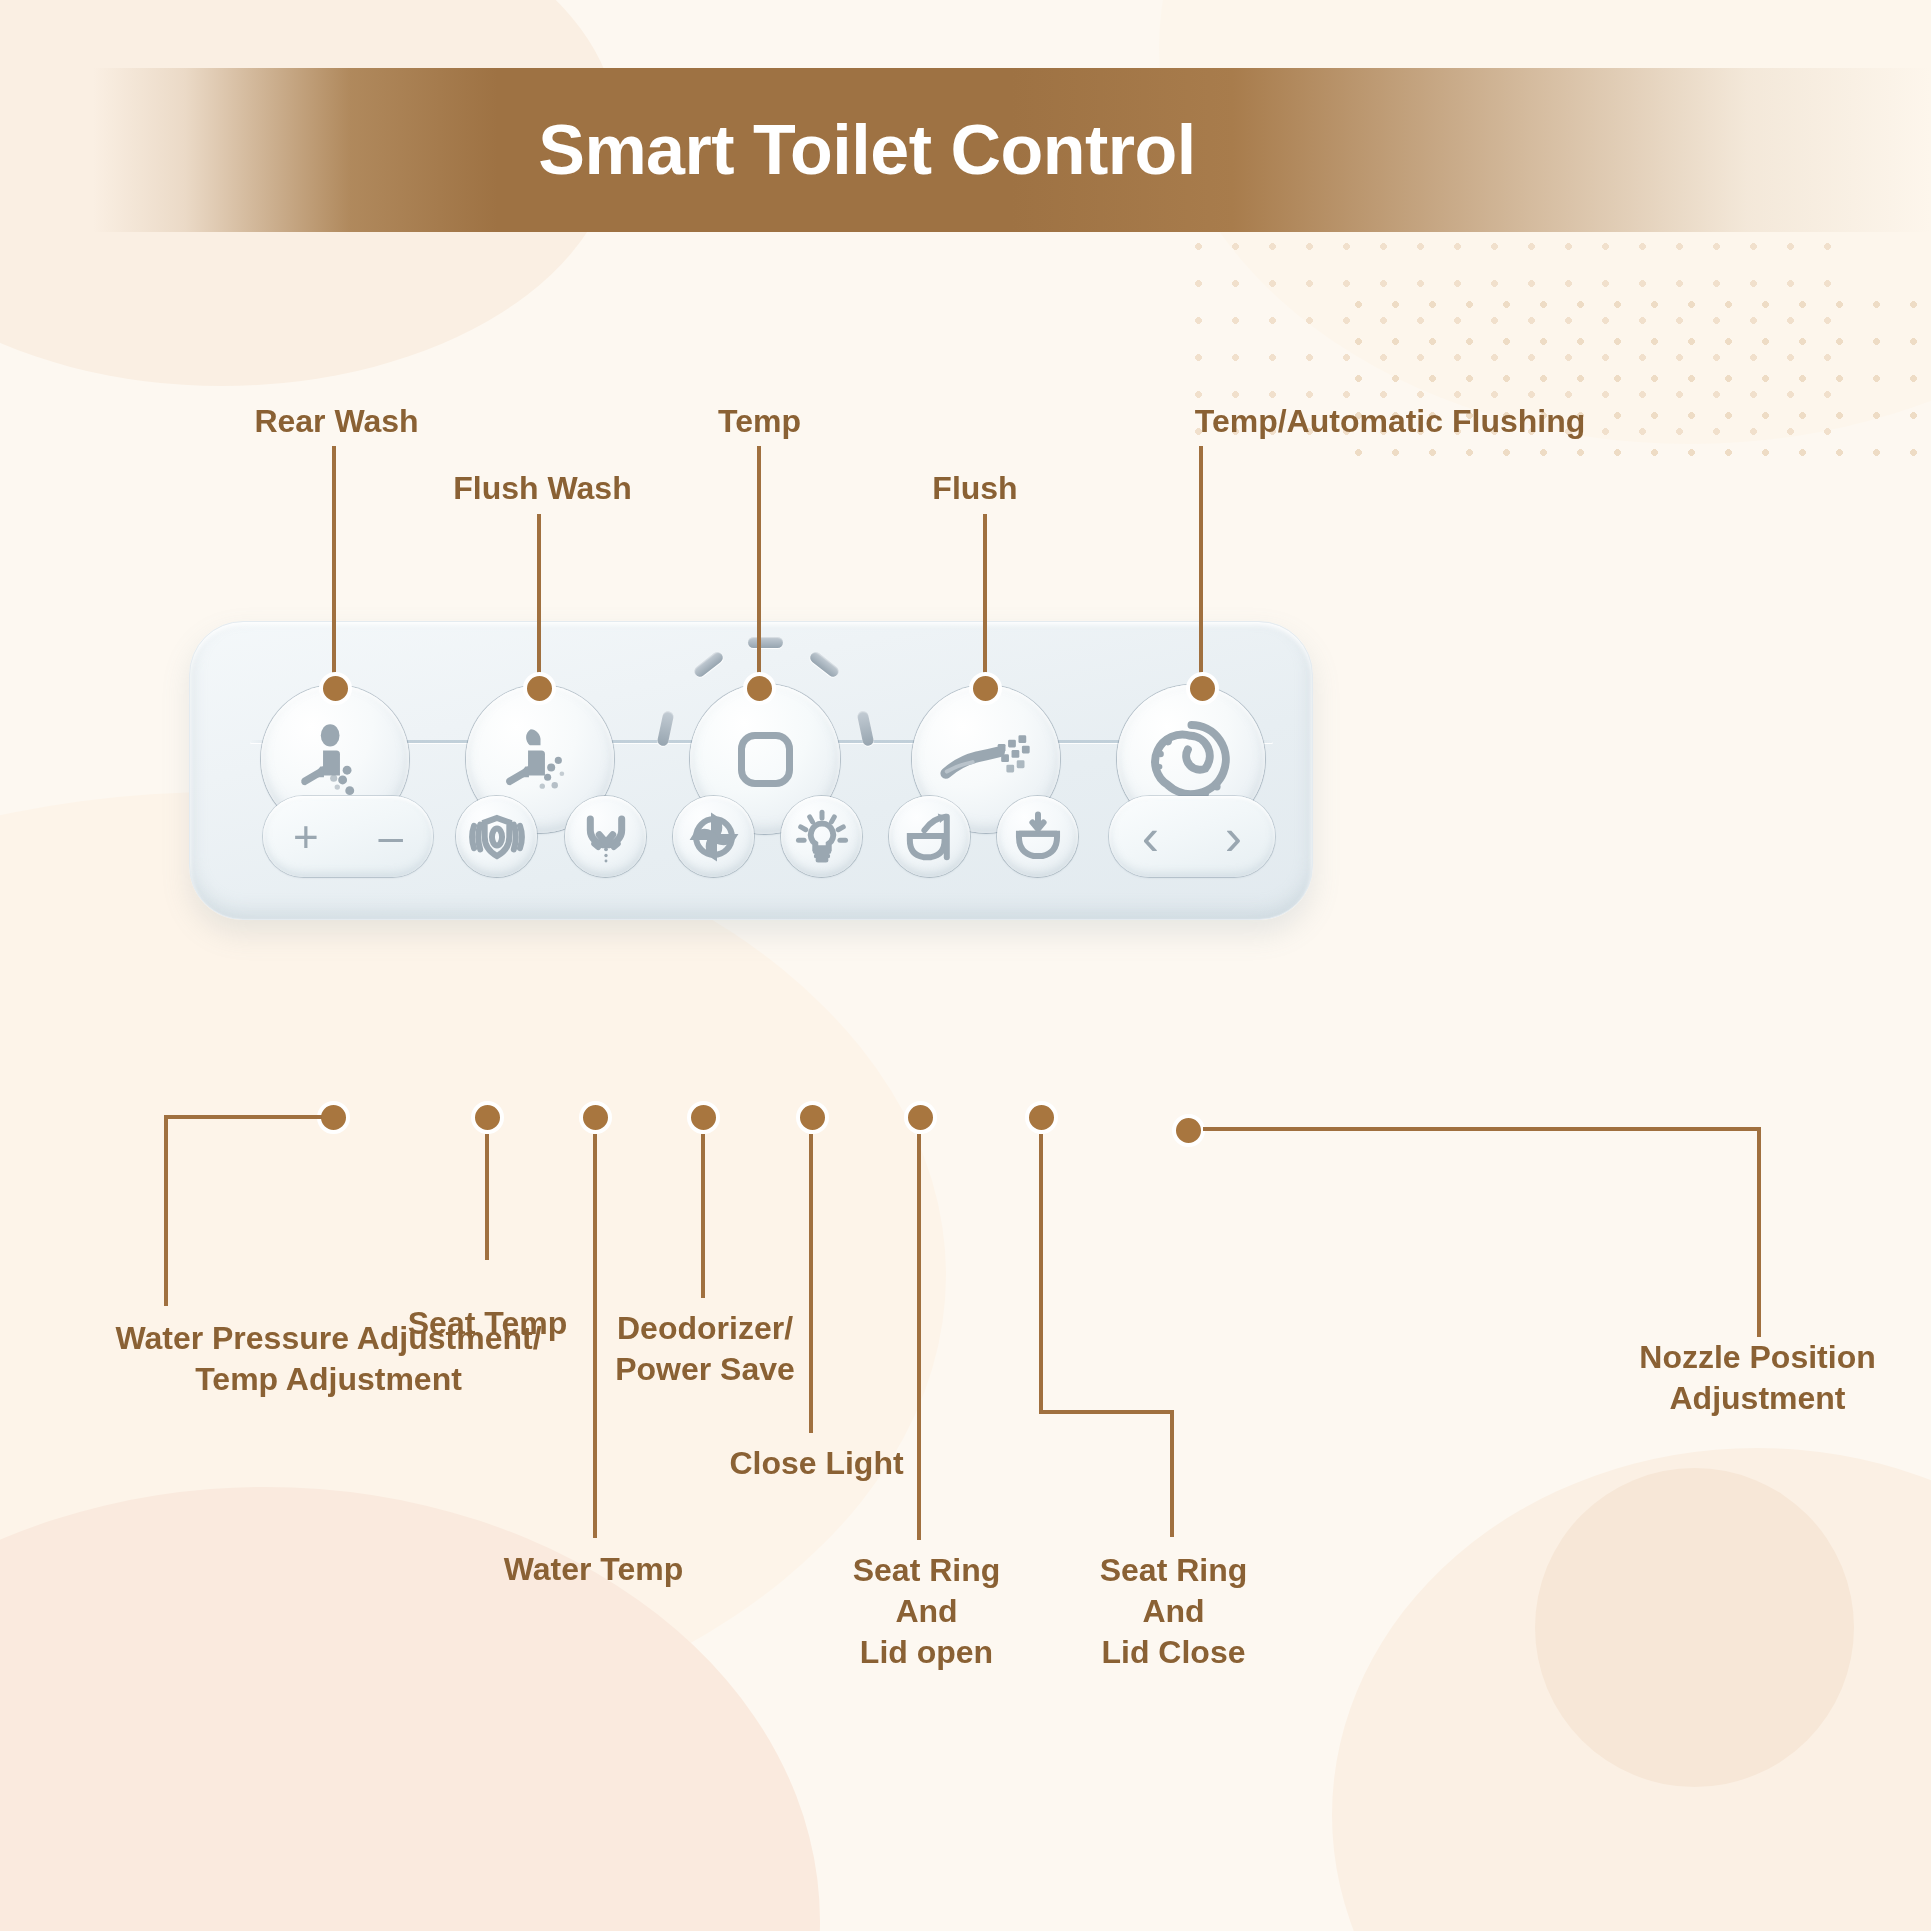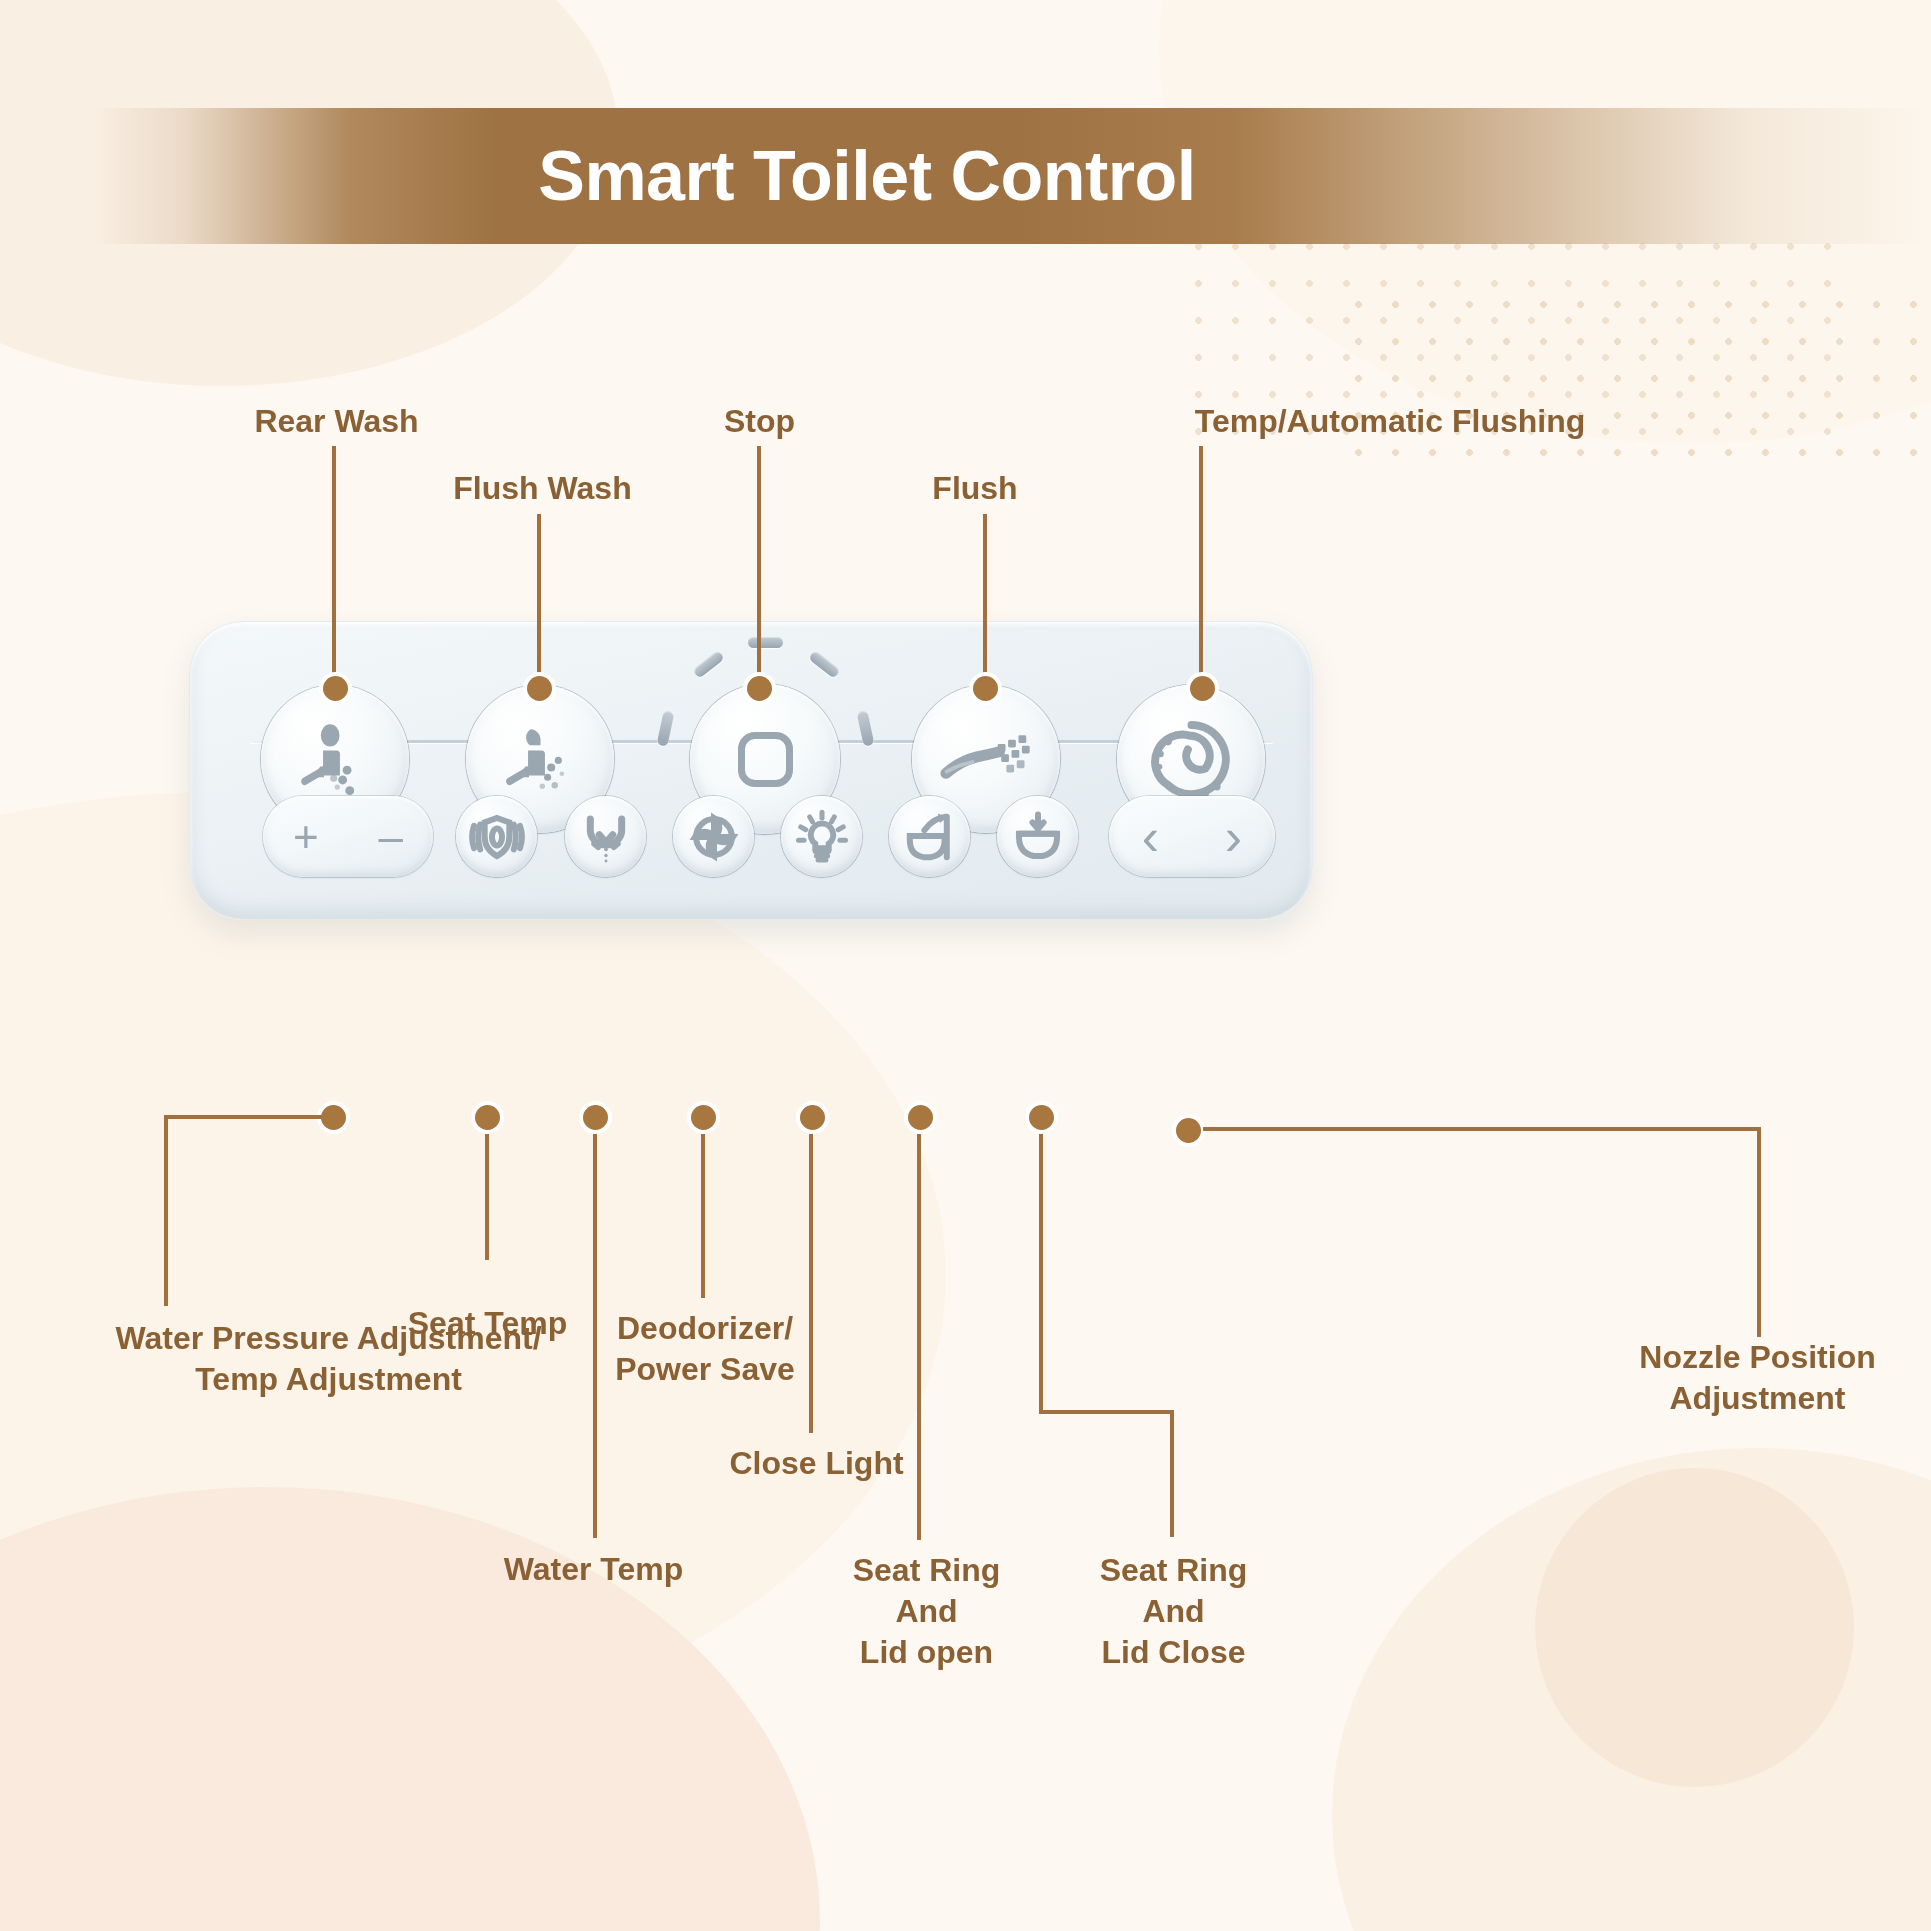--- a/index.html
+++ b/index.html
@@ -48,34 +48,33 @@
     position:absolute;
     background-image:radial-gradient(#f1e0cc 3.3px, transparent 3.5px);
     background-size:37px 37px;
   }
   .dots-a { left:1180px; top:228px; width:676px; height:232px; }
   .dots-b { left:1340px; top:286px; width:591px; height:183px;
             background-image:radial-gradient(#eedcc5 3.3px, transparent 3.5px); }
 
   
   #banner {
-    position:absolute; left:93px; top:68px; width:1838px; height:136px;
+    position:absolute; left:93px; top:68px; width:1838px; height:164px;
     background:linear-gradient(90deg,
       rgba(166,121,70,0) 0%,
       rgba(166,121,70,0.18) 5%,
       rgba(163,119,69,0.85) 14%,
       #9e7243 22%,
       #9e7243 50%,
       #a87c4c 62%,
       rgba(178,137,92,0.55) 78%,
       rgba(200,168,131,0.18) 90%,
       rgba(220,196,168,0) 100%);
     display:flex; align-items:center; justify-content:center;
     overflow:hidden;
-    margin-top:40px;
   }
   #banner-title {
     color:#ffffff;
     font-size:70px;
     font-weight:bold;
     letter-spacing:-0.5px;
     transform:translateX(-145px);
     white-space:nowrap;
   }
 
@@ -347,21 +346,21 @@
 </div>
 
 <div class="lbl c" style="left:153px; top:401px; width:367px;">Rear Wash</div>
 <div class="vline" style="left:332px; top:446px; height:239px;"></div>
 <div class="dot" style="left:319px; top:672px;"></div>
 
 <div class="lbl c" style="left:359px; top:468px; width:367px;">Flush Wash</div>
 <div class="vline" style="left:537px; top:514px; height:172px;"></div>
 <div class="dot" style="left:523px; top:672px;"></div>
 
-<div class="lbl c" style="left:628px; top:401px; width:263px;">Stop</div>
+<div class="lbl c" style="left:628px; top:401px; width:263px;">Temp</div>
 <div class="vline" style="left:757px; top:446px; height:239px;"></div>
 <div class="dot" style="left:743px; top:672px;"></div>
 
 <div class="lbl c" style="left:801px; top:468px; width:348px;">Flush</div>
 <div class="vline" style="left:983px; top:514px; height:172px;"></div>
 <div class="dot" style="left:969px; top:672px;"></div>
 
 <div class="lbl c" style="left:975px; top:401px; width:830px;">Temp/Automatic Flushing</div>
 <div class="vline" style="left:1199px; top:446px; height:239px;"></div>
 <div class="dot" style="left:1186px; top:672px;"></div>

